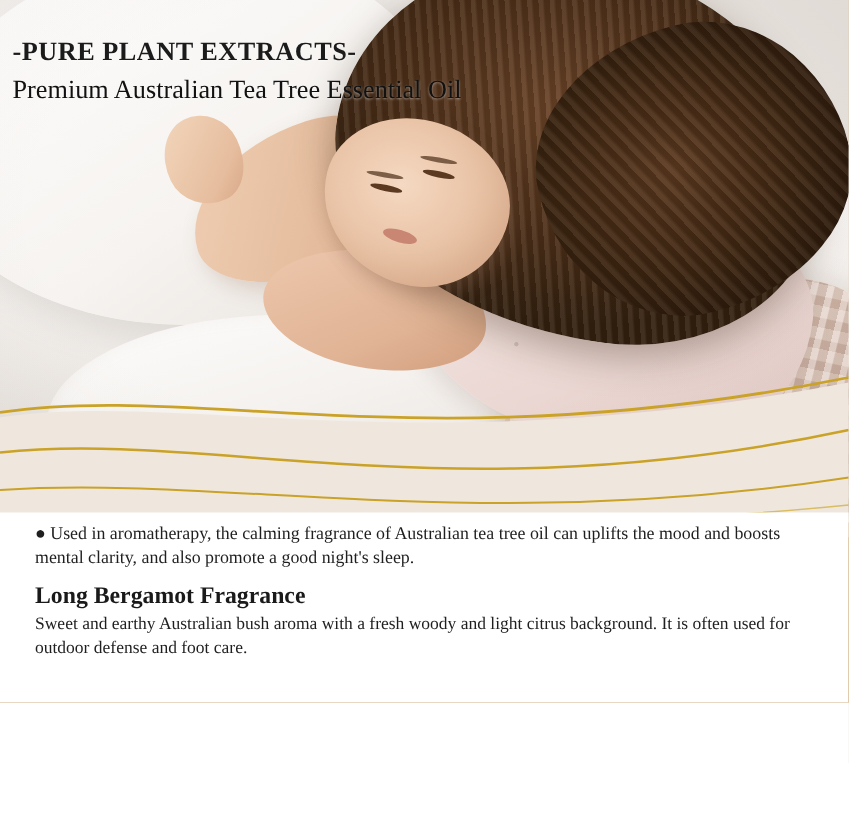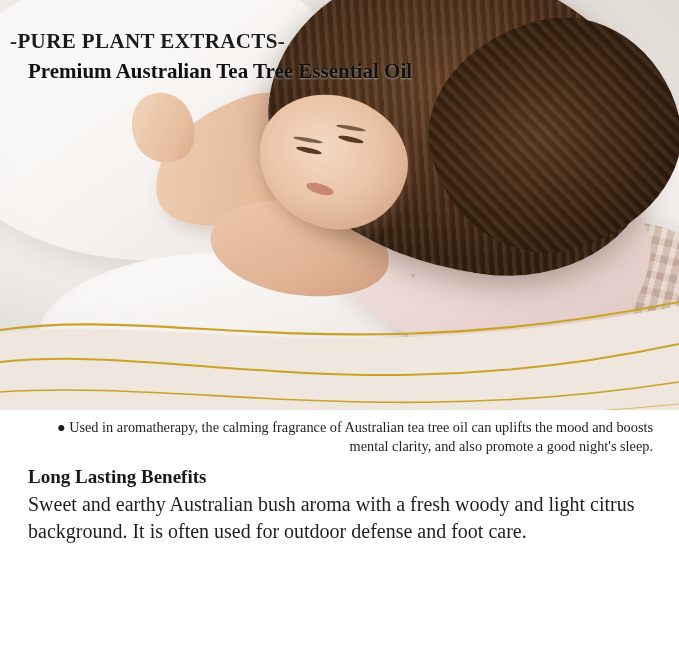--- a/index.html
+++ b/index.html
@@ -232,24 +232,24 @@
     font-size: 21px;
     font-weight: bold;
     letter-spacing: 0.4px;
     color: #1b1b1b;
     line-height: 1.25;
     margin: 0;
     text-shadow: 0 1px 2px rgba(255,255,255,0.55);
   }
   .headline-2 {
     font-size: 21px;
-    font-weight: bold;
+    font-weight: normal;
     color: #111111;
     line-height: 1.25;
-    margin: 4px 0 0 18px;
+    margin: 4px 0 0 0;
     text-shadow: 0 1px 2px rgba(255,255,255,0.5);
   }
 
   
   .swoosh {
     position: absolute;
     left: 0;
     top: 300px;
     width: 679px;
     height: 130px;
@@ -270,31 +270,30 @@
   }
   .sec-title {
     font-size: 19px;
     font-weight: bold;
     color: #1a1a1a;
     margin: 10px 0 2px 0;
     line-height: 1.2;
   }
   .sec-title.first { margin-top: 6px; }
   .body-line {
-    font-size: 20px;
+    font-size: 14px;
     color: #1f1f1f;
     line-height: 1.34;
     margin: 0;
   }
   .bullet-row {
     font-size: 14.3px;
     color: #1f1f1f;
     line-height: 1.34;
     margin: 0;
-    text-align: right;
   }
 </style>
 </head>
 <body>
 
 <div class="page">
 
   <div class="photo">
     <div class="bed-base"></div>
     <div class="pillow-a"></div>
@@ -327,18 +326,18 @@
     <path d="M0,30 C160,6 340,70 679,2" fill="none" stroke="#c9a227" stroke-width="2.2"></path>
     <path d="M0,62 C170,44 360,112 679,44" fill="none" stroke="#c9a227" stroke-width="2"></path>
     <path d="M0,92 C180,80 380,128 679,82" fill="none" stroke="#c9a227" stroke-width="1.6"></path>
     <path d="M0,120 C200,108 400,132 679,104" fill="none" stroke="#d8bd62" stroke-width="1.1"></path>
   </svg>
 
   <div class="content">
 
     <p class="bullet-row">● Used in aromatherapy,  the calming fragrance of Australian tea tree oil can uplifts the mood and boosts mental clarity, and also promote a good night's sleep.</p>
 
-    <h2 class="sec-title">Long Lasting Benefits</h2>
+    <h2 class="sec-title">Long Bergamot Fragrance</h2>
     <p class="body-line">Sweet and earthy Australian bush aroma with a fresh woody and light citrus background. It is often used for outdoor defense and foot care.</p>
 
 
   </div>
 </div>
 
 </body></html>

